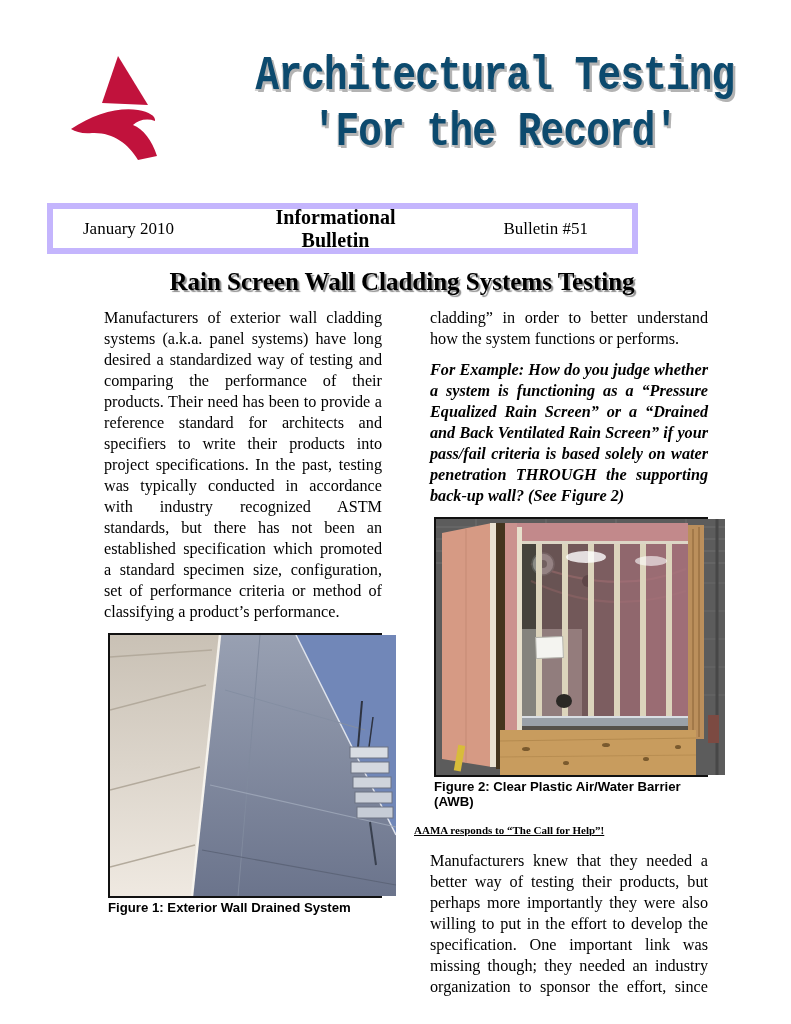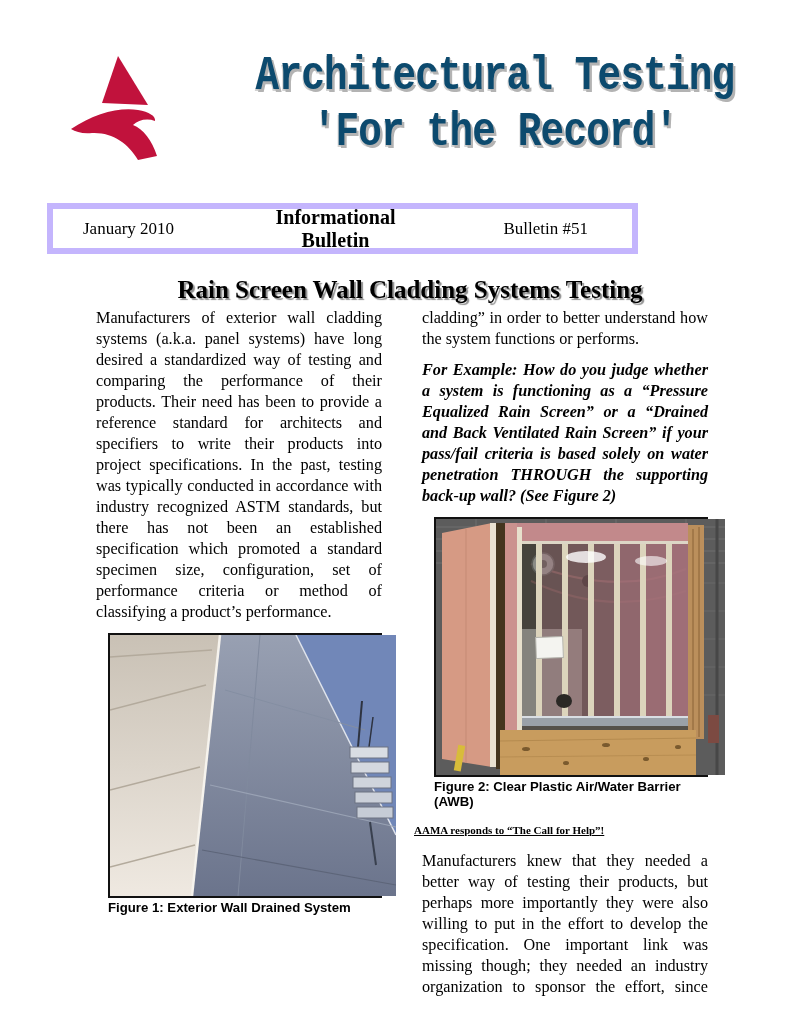--- a/index.html
+++ b/index.html
@@ -31,30 +31,30 @@
   .info-bar {
     position:absolute; top:181px; left:47px; width:591px; height:51px;
     border:6px solid #c4b5fd; box-sizing:border-box;
     display:flex; align-items:center;margin-top:22px;
   }
   .info-date { width:160px; padding-left:30px; font-size:17px; }
   .info-title { flex:1; text-align:center; font-weight:bold; font-size:20px; }
   .info-number { width:160px; padding-right:44px; text-align:right; font-size:17px; }
   
   .article-title {
-    position:absolute; top:264px; left:48px; width:700px; margin:12px;
+    position:absolute; top:264px; left:48px; width:700px; margin:4px;
     text-align:center; font-size:25px; font-weight:bold;
     text-shadow: 2px 2px 1px #8f8f8f;
   }
   .columns {
     position:absolute; top:308px; left:88px; width:620px;
     display:flex; gap:32px;
   }
   .col { width:294px; font-size:16.2px; line-height:21px; text-align:justify; }
-  .col p { margin:0 0 10px 8px; }
+  .col p { margin:0 0 10px 16px; }
   .continues { text-align-last: justify; }
   .example { font-style:italic; font-weight:bold; margin-top:12px; }
   figure { margin:3px 0 8px 0;padding-left:20px; }
   .photo {
     display:block; border:2px solid #111; box-sizing:content-box;
     line-height:0;
   }
   .photo svg { display:block; }
   figcaption {
     font-family:"Liberation Sans", sans-serif;

